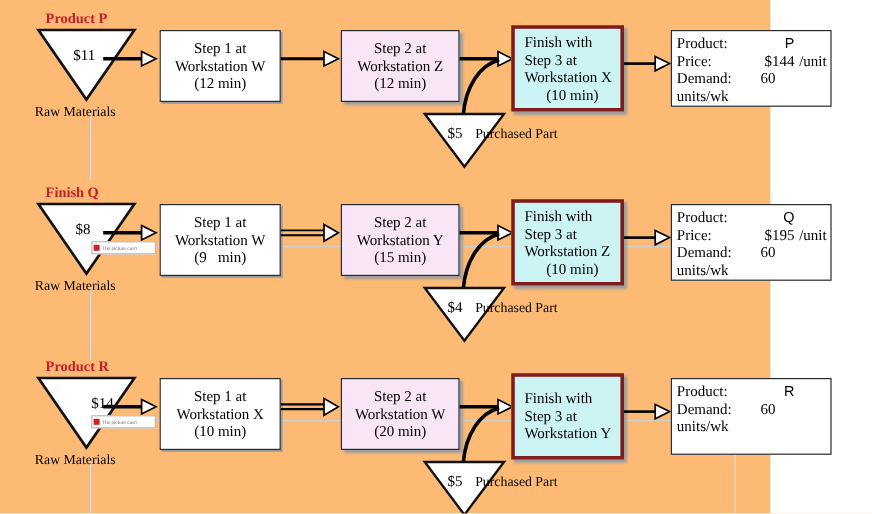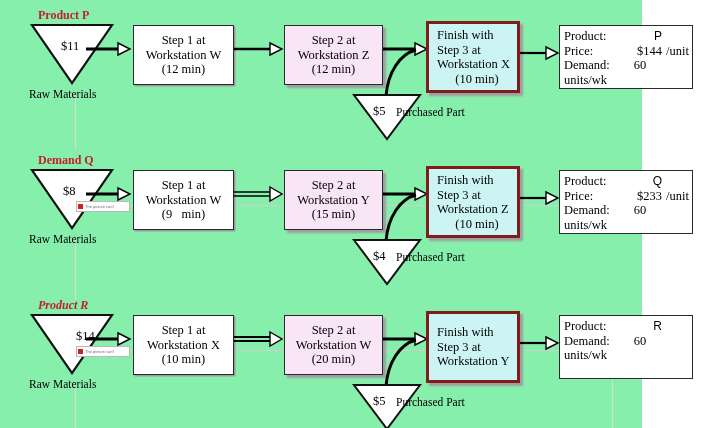--- a/index.html
+++ b/index.html
@@ -1,18 +1,18 @@
 <!DOCTYPE html>
 <html><head>
 <meta charset="utf-8">
 <style>
   html,body{margin:0;padding:0;background:#ffffff;}
   body{width:727px;height:428px;overflow:hidden;
        font-family:"Liberation Serif","DejaVu Serif",serif;}
-  #stage{position:relative;width:642px;height:428px;background:#86efac;}
+  #stage{position:relative;width:642px;height:428px;background:#fdba74;}
 
   
   .guide{position:absolute;background:#d9d9d9;}
   .guide-v{width:1px;}
   .guide-h{height:1px;background:#cfcfcf;}
 
   
   .pbox{position:absolute;box-sizing:border-box;
         display:flex;flex-direction:column;align-items:center;justify-content:center;
         font-size:12.5px;line-height:14.5px;color:#000;text-align:center;}
@@ -145,21 +145,21 @@
 
     <div class="infobox" style="left:559px;top:25px;width:134px;height:64px;">
       <span class="irow"><span class="ilab">Product:</span><span class="iprod">P</span></span>
       <span class="irow"><span class="ilab">Price:</span><span class="ival">$144</span><span class="iunit">/unit</span></span>
       <span class="irow"><span class="ilab">Demand:</span><span class="ivaln">60</span></span>
       <span class="irow">units/wk</span>
     </div>
   </div>
 
   <div>
-    <div class="prod-lab" style="left:38px;top:153px;">Demand Q</div>
+    <div class="prod-lab" style="left:38px;top:153px;">Finish Q</div>
 
     <div class="tri" style="left:30px;top:167px;">
       <svg width="84" height="64" viewBox="0 0 84 64">
           <polygon points="2,3 82,3 42,61" fill="#ffffff" stroke="#111" stroke-width="2.2"></polygon>
         </svg>
     </div>
     <div class="tri-amt" style="left:63px;top:184px;">$8</div>
     <div class="tri-cap" style="left:29px;top:233px;">Raw Materials</div>
 
     <div class="brokenimg" style="left:76px;top:201px;width:54px;">
@@ -224,28 +224,28 @@
 
     <div class="conn" style="left:520px;top:189px;">
       <svg width="42" height="18" viewBox="0 0 42 18">
         <line x1="0" y1="9" x2="26" y2="9" stroke="#000" stroke-width="2.2"></line>
         <polygon points="26,3 38,9 26,15" fill="#fff" stroke="#000" stroke-width="1.4"></polygon>
       </svg>
     </div>
 
     <div class="infobox" style="left:559px;top:170px;width:134px;height:64px;">
       <span class="irow"><span class="ilab">Product:</span><span class="iprod">Q</span></span>
-      <span class="irow"><span class="ilab">Price:</span><span class="ival">$233</span><span class="iunit">/unit</span></span>
+      <span class="irow"><span class="ilab">Price:</span><span class="ival">$195</span><span class="iunit">/unit</span></span>
       <span class="irow"><span class="ilab">Demand:</span><span class="ivaln">60</span></span>
       <span class="irow">units/wk</span>
     </div>
   </div>
 
   <div>
-    <div class="prod-lab" style="left:38px;top:298px;font-style:italic;">Product R</div>
+    <div class="prod-lab" style="left:38px;top:298px;">Product R</div>
 
     <div class="tri" style="left:30px;top:312px;">
       <svg width="84" height="64" viewBox="0 0 84 64">
           <polygon points="2,3 82,3 42,61" fill="#ffffff" stroke="#111" stroke-width="2.2"></polygon>
         </svg>
     </div>
     <div class="tri-amt" style="left:76px;top:329px;">$14</div>
     <div class="tri-cap" style="left:29px;top:378px;">Raw Materials</div>
 
     <div class="brokenimg" style="left:76px;top:346px;width:54px;">

